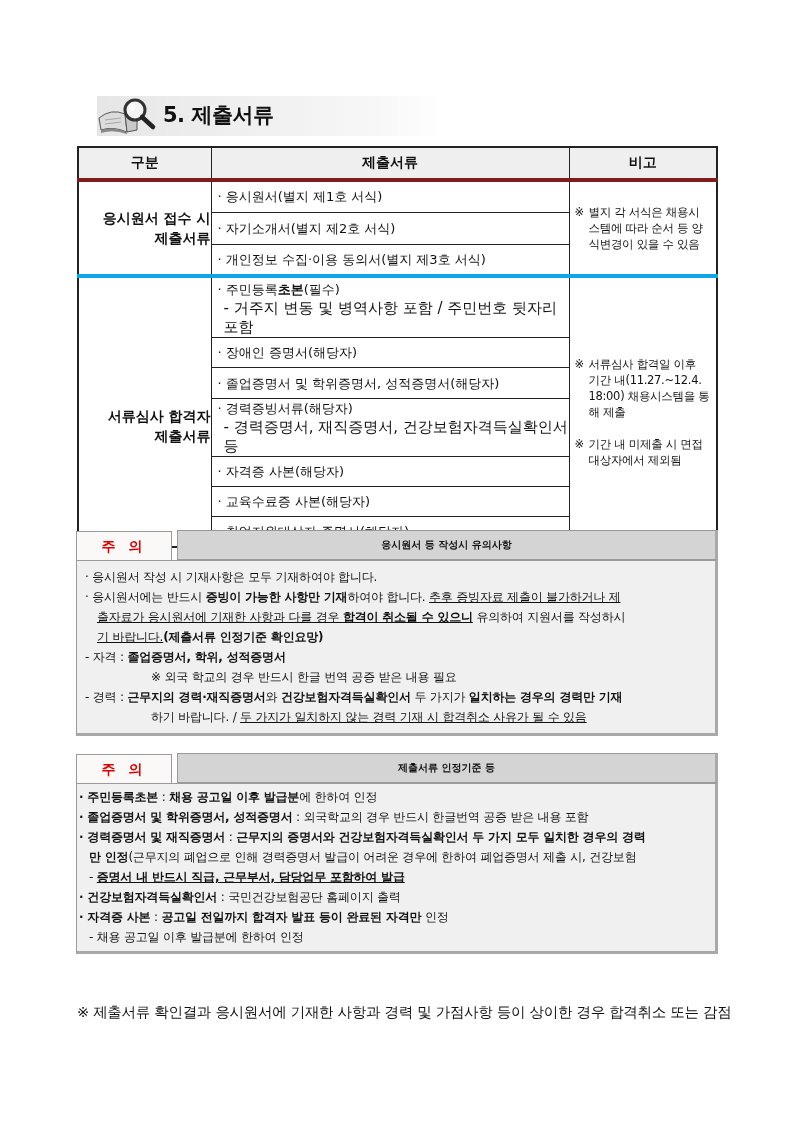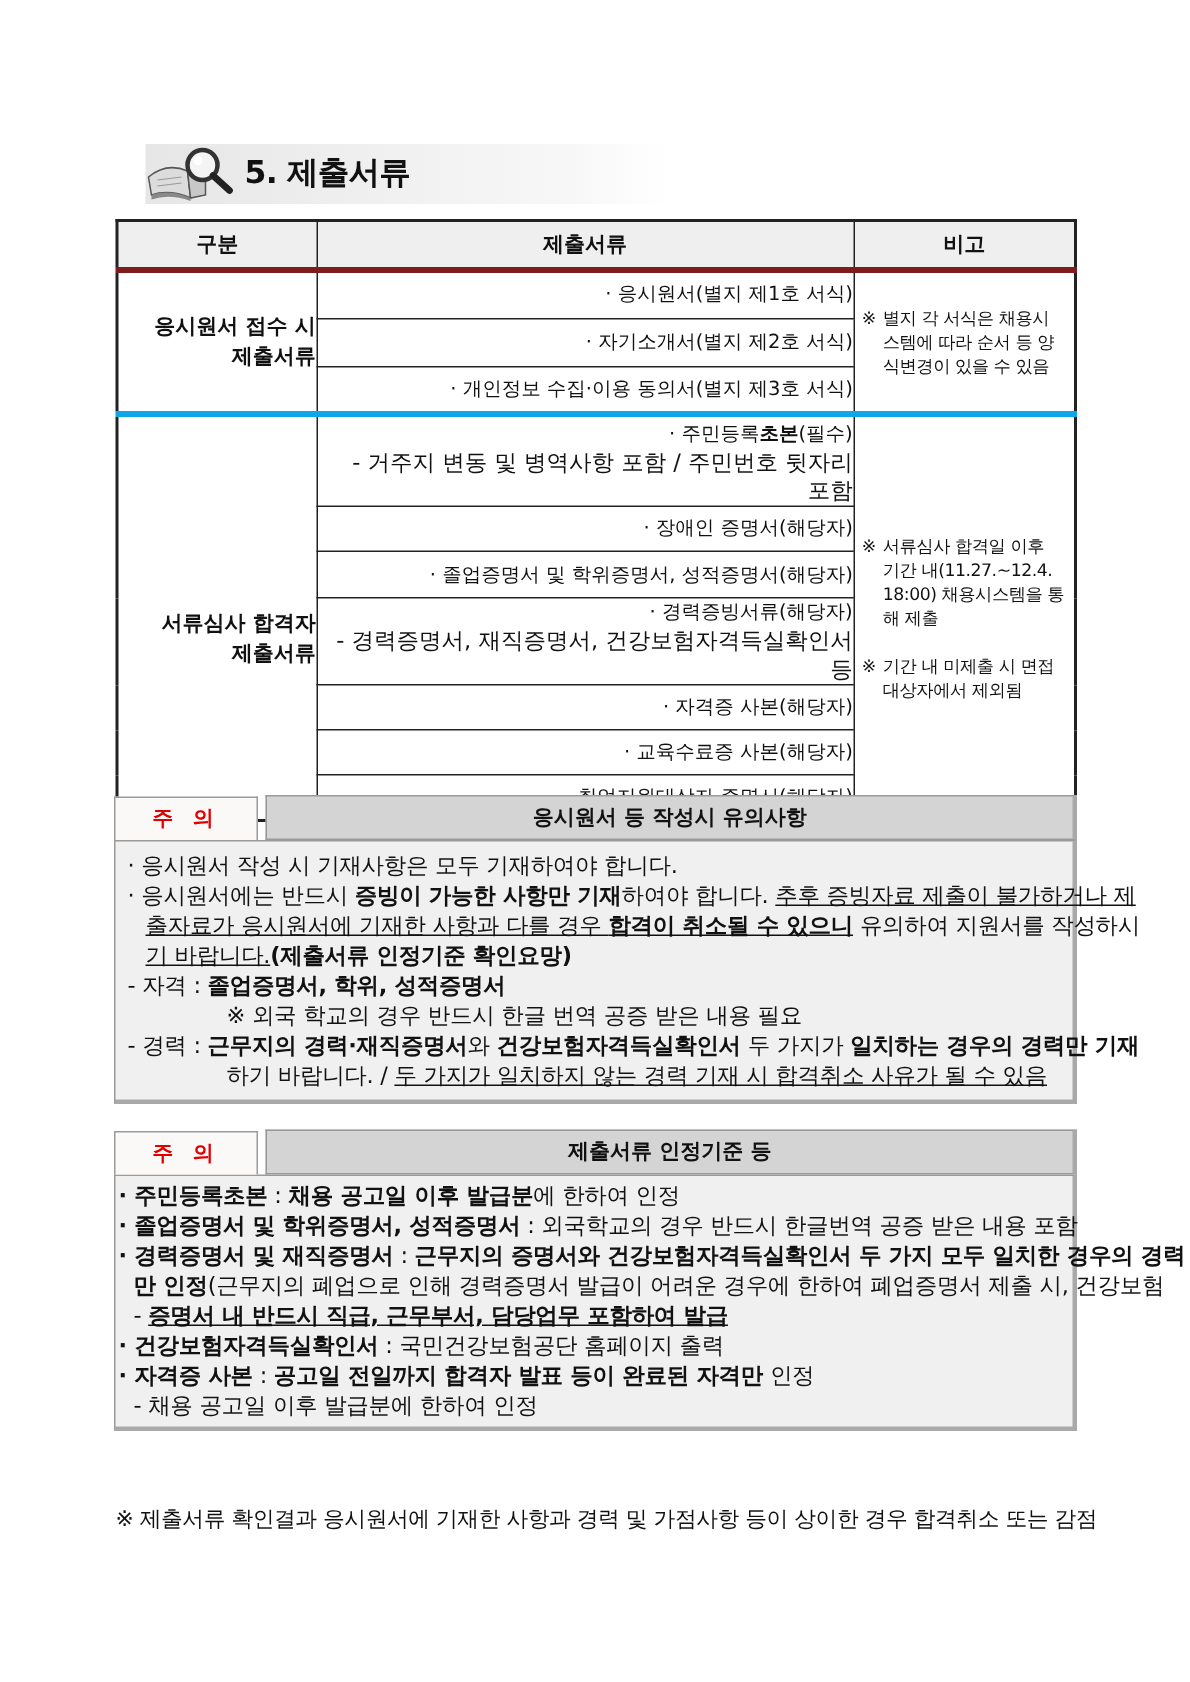--- a/index.html
+++ b/index.html
@@ -12,37 +12,37 @@
   .sec-icon { position: absolute; left: 0; top: 0; width: 62px; height: 40px; }
   .sec-title { position: absolute; left: 66px; top: 5px; font-size: 21px; font-weight: bold; letter-spacing: -0.5px; color: #111;
     font-family: "DejaVu Sans", sans-serif; }
 
   
   table.docs { position: absolute; left: 77px; top: 146px; width: 639px; border-collapse: collapse; table-layout: fixed; font-size: 13px; }
   table.docs th, table.docs td { border: 1px solid #222; }
   table.docs { border: 2px solid #222; }
   table.docs th { background: #efefef; height: 33px; font-size: 14px; font-weight: bold; text-align: center; border-bottom: 4px solid #7f1d1d; }
   table.docs td.cat { font-weight: bold; font-size: 14px; padding-left: 5px; line-height: 20px; vertical-align: middle; text-align: right; }
-  table.docs td.doc { padding-left: 6px; height: 31px; vertical-align: middle; line-height: 19px; text-align: right; }
+  table.docs td.doc { padding-left: 6px; height: 31px; vertical-align: middle; line-height: 19px; }
   table.docs td.doc .sub { padding-left: 6px; font-size: 15px; }
   table.docs td.note { font-size: 11.5px; line-height: 16px; padding: 0 6px 0 5px; vertical-align: middle; letter-spacing: -0.3px; }
   .note-p { display: flex; }
   .note-mark { width: 14px; flex: 0 0 14px; }
   .note-gap { height: 16px; }
   b { font-weight: bold; }
   tr.group-sep td { border-top: 4px solid #0ea5e9; }
 
   
   .caution { position: absolute; left: 76px; width: 642px; }
   .c-head { position: relative; height: 35px; }
   .c-tag { position: absolute; left: 0; top: 6px; width: 96px; height: 29px; background: #fbf9f7; border: 1px solid #9a9a9a; border-bottom: none;
     color: #e00000; font-weight: bold; font-size: 14px; text-align: center; line-height: 28px; letter-spacing: 4px; }
   .c-title { position: absolute; left: 101px; top: 5px; right: 0; height: 30px; background: #d4d4d4; border: 1px solid #9a9a9a; border-right: 3px solid #a9a9a9;
-    font-weight: bold; font-size: 14px; text-align: center; line-height: 28px; }
-  .c-body { background: #f0f0f0; border: 1px solid #9a9a9a; border-right: 3px solid #a9a9a9; border-bottom: 3px solid #a9a9a9; font-size: 15px; line-height: 20px; letter-spacing: -0.2px; }
+    font-weight: bold; font-size: 10px; text-align: center; line-height: 28px; }
+  .c-body { background: #f0f0f0; border: 1px solid #9a9a9a; border-right: 3px solid #a9a9a9; border-bottom: 3px solid #a9a9a9; font-size: 12px; line-height: 20px; letter-spacing: -0.2px; }
   .c1 .c-body { padding: 6px 6px 6px 8px; }
   .c2 .c-body { padding: 3px 4px 4px 2px; }
   .ln { white-space: nowrap; }
   .ind { padding-left: 14px; }
   .ind2 { padding-left: 66px; }
   .ind3 { padding-left: 10px; }
   u { text-decoration: underline; }
   .bu { font-weight: bold; text-decoration: underline; }
 
   .footnote { position: absolute; left: 77px; top: 1003px; font-size: 14.5px; letter-spacing: -0.3px; white-space: nowrap; }

